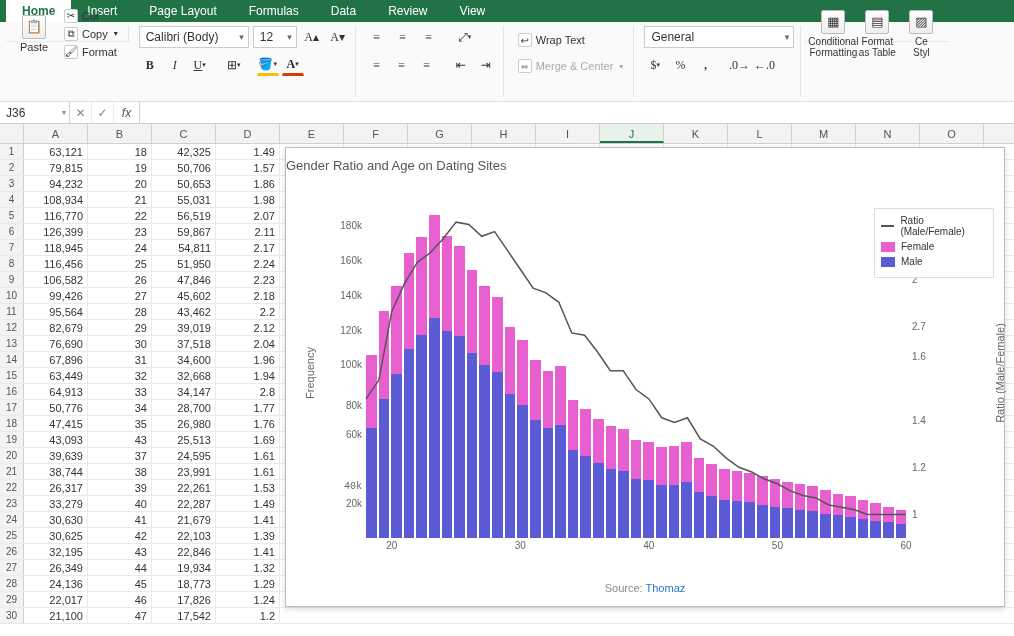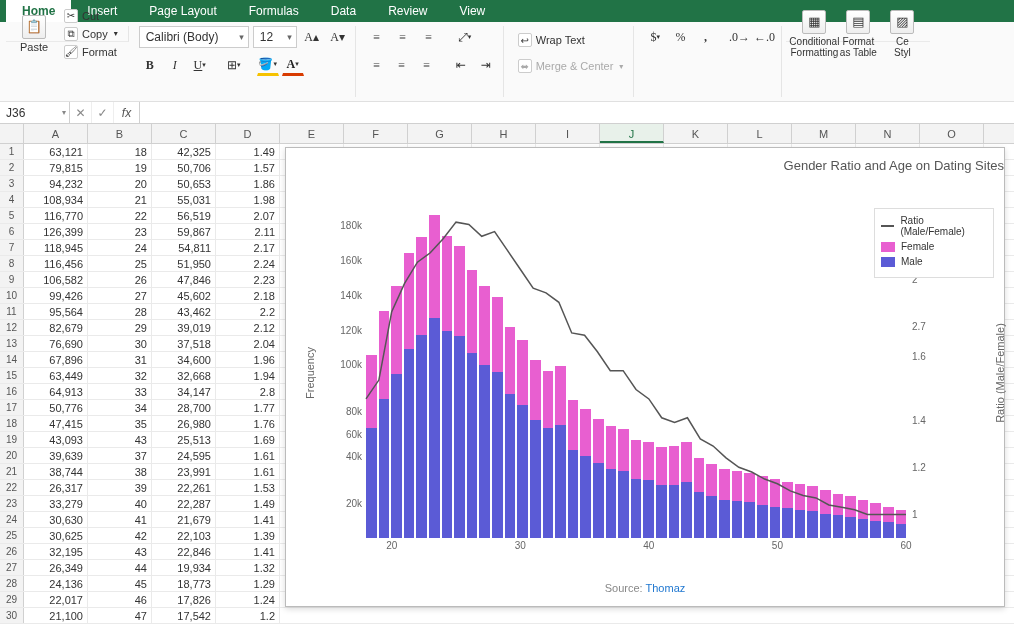--- a/index.html
+++ b/index.html
@@ -43,21 +43,21 @@
 .colh.active { background:#e8f1ea; border-bottom:2px solid #217346; color:#217346; }
 .rows { }
 .row { display: flex; height: 16px; border-bottom:1px solid #eaeaea; }
 .rowh { width:24px; background:#f3f3f3; border-right:1px solid #d0d0d0; text-align:center; font-size:10px; color:#555; line-height:16px; }
 .cell { width:64px; border-right:1px solid #eaeaea; text-align:right; padding-right:4px; font-size:11px; line-height:16px; white-space:nowrap; overflow:visible; }
 .cell.wide { text-align:left; width:auto; flex:1; }
 .cell a { color:#1a73e8; text-decoration:underline; }
 
 
 .chart { position:absolute; left:285px; top:23px; width:720px; height:460px; background:#fff; border:1px solid #bbb; box-shadow:0 2px 6px rgba(0,0,0,.15); }
-.chart-title { text-align:right; font-size:13px; color:#555; padding-top:10px; }
+.chart-title { text-align:left; font-size:13px; color:#555; padding-top:10px; }
 .chart-title .sub { display:block; }
 .plot { position:absolute; left:80px; top:60px; width:540px; height:330px; }
 .yaxis-l { position:absolute; left:44px; top:60px; height:330px; width:34px; }
 .yaxis-r { position:absolute; left:624px; top:60px; height:330px; width:34px; }
 .ytick { position:absolute; right:2px; font-size:10px; color:#666; transform:translateY(-50%); }
 .ytick-r { position:absolute; left:2px; font-size:10px; color:#666; transform:translateY(-50%); }
 .ylabel { position:absolute; left:18px; top:225px; transform:rotate(-90deg) translateX(-50%); transform-origin:left top; font-size:11px; color:#666; }
 .ylabel-r { position:absolute; right:10px; top:225px; transform:rotate(-90deg) translateX(50%); transform-origin:right top; font-size:11px; color:#666; }
 .xaxis { position:absolute; left:80px; top:392px; width:540px; height:16px; }
 .xtick { position:absolute; font-size:10px; color:#666; transform:translateX(-50%); }
@@ -162,20 +162,25 @@
         <span class="ic">↩</span>
         <span>Wrap Text</span>
       </div>
     <div class="minibtn" style="margin-top:10px;color:#aaa;">
         <span class="ic">⬌</span>
         <span>Merge &amp; Center</span>
         <span style="font-size:8px;margin-left:2px;">▾</span>
       </div>
   </div>
   <div class="rgroup">
+    <div class="font-row">
+      <div class="sel" style="width:150px;">
+          <span>General</span>
+        </div>
+    </div>
     <div class="fmt-row">
       <div class="sq">$<span style="font-size:7px;">▾</span></div>
       <div class="sq">%</div>
       <div class="sq">
           <b>,</b>
         </div>
       <div style="width:6px;"></div>
       <div class="sq">.0→</div>
       <div class="sq">←.0</div>
     </div>
@@ -765,23 +770,23 @@
       <span>Gender Ratio and Age on Dating Sites</span>
     </div>
     <div class="ylabel">Frequency</div>
     <div class="ylabel-r">Ratio (Male/Female)</div>
     <div class="yaxis-l">
         <div class="ytick" style="top: 17.3684px;">180k</div>
         <div class="ytick" style="top: 52.1053px;">160k</div>
         <div class="ytick" style="top: 86.8421px;">140k</div>
         <div class="ytick" style="top: 121.579px;">120k</div>
         <div class="ytick" style="top: 156.316px;">100k</div>
-        <div class="ytick" style="top: 203px;">80k</div>
+        <div class="ytick" style="top: 197px;">80k</div>
         <div class="ytick" style="top: 225.789px;">60k</div>
-        <div class="ytick" style="top: 248px;">40k</div>
+        <div class="ytick" style="top: 278px; font-family: Liberation Mono, monospace;">40k</div>
         <div class="ytick" style="top: 295.263px;">20k</div>
       </div>
     <div class="yaxis-r">
         <div class="ytick-r" style="top: 23.5714px;">2.2</div>
         <div class="ytick-r" style="top: 70.7143px;">2</div>
         <div class="ytick-r" style="top: 117.857px;">2.7</div>
         <div class="ytick-r" style="top: 148px;">1.6</div>
         <div class="ytick-r" style="top: 212.143px;">1.4</div>
         <div class="ytick-r" style="top: 259.286px;">1.2</div>
         <div class="ytick-r" style="top: 306.429px;">1</div>

